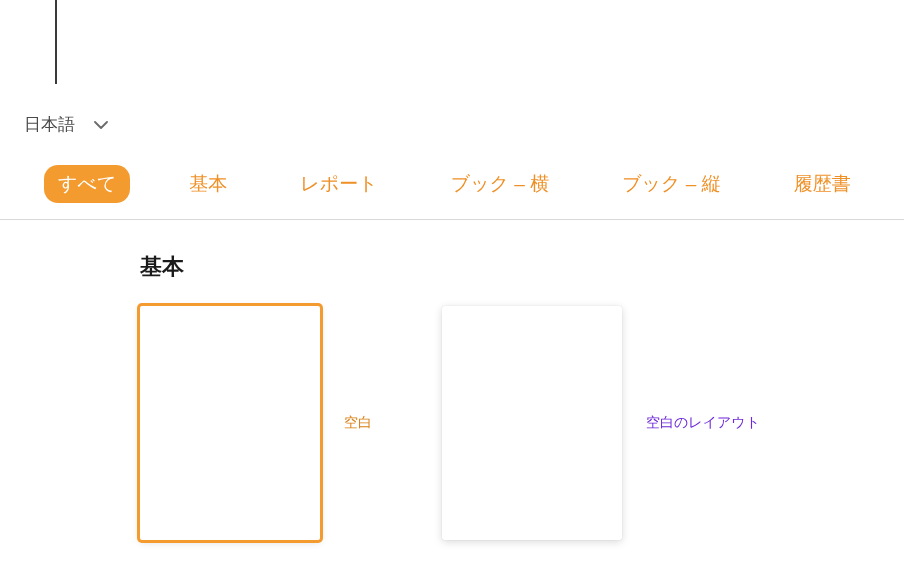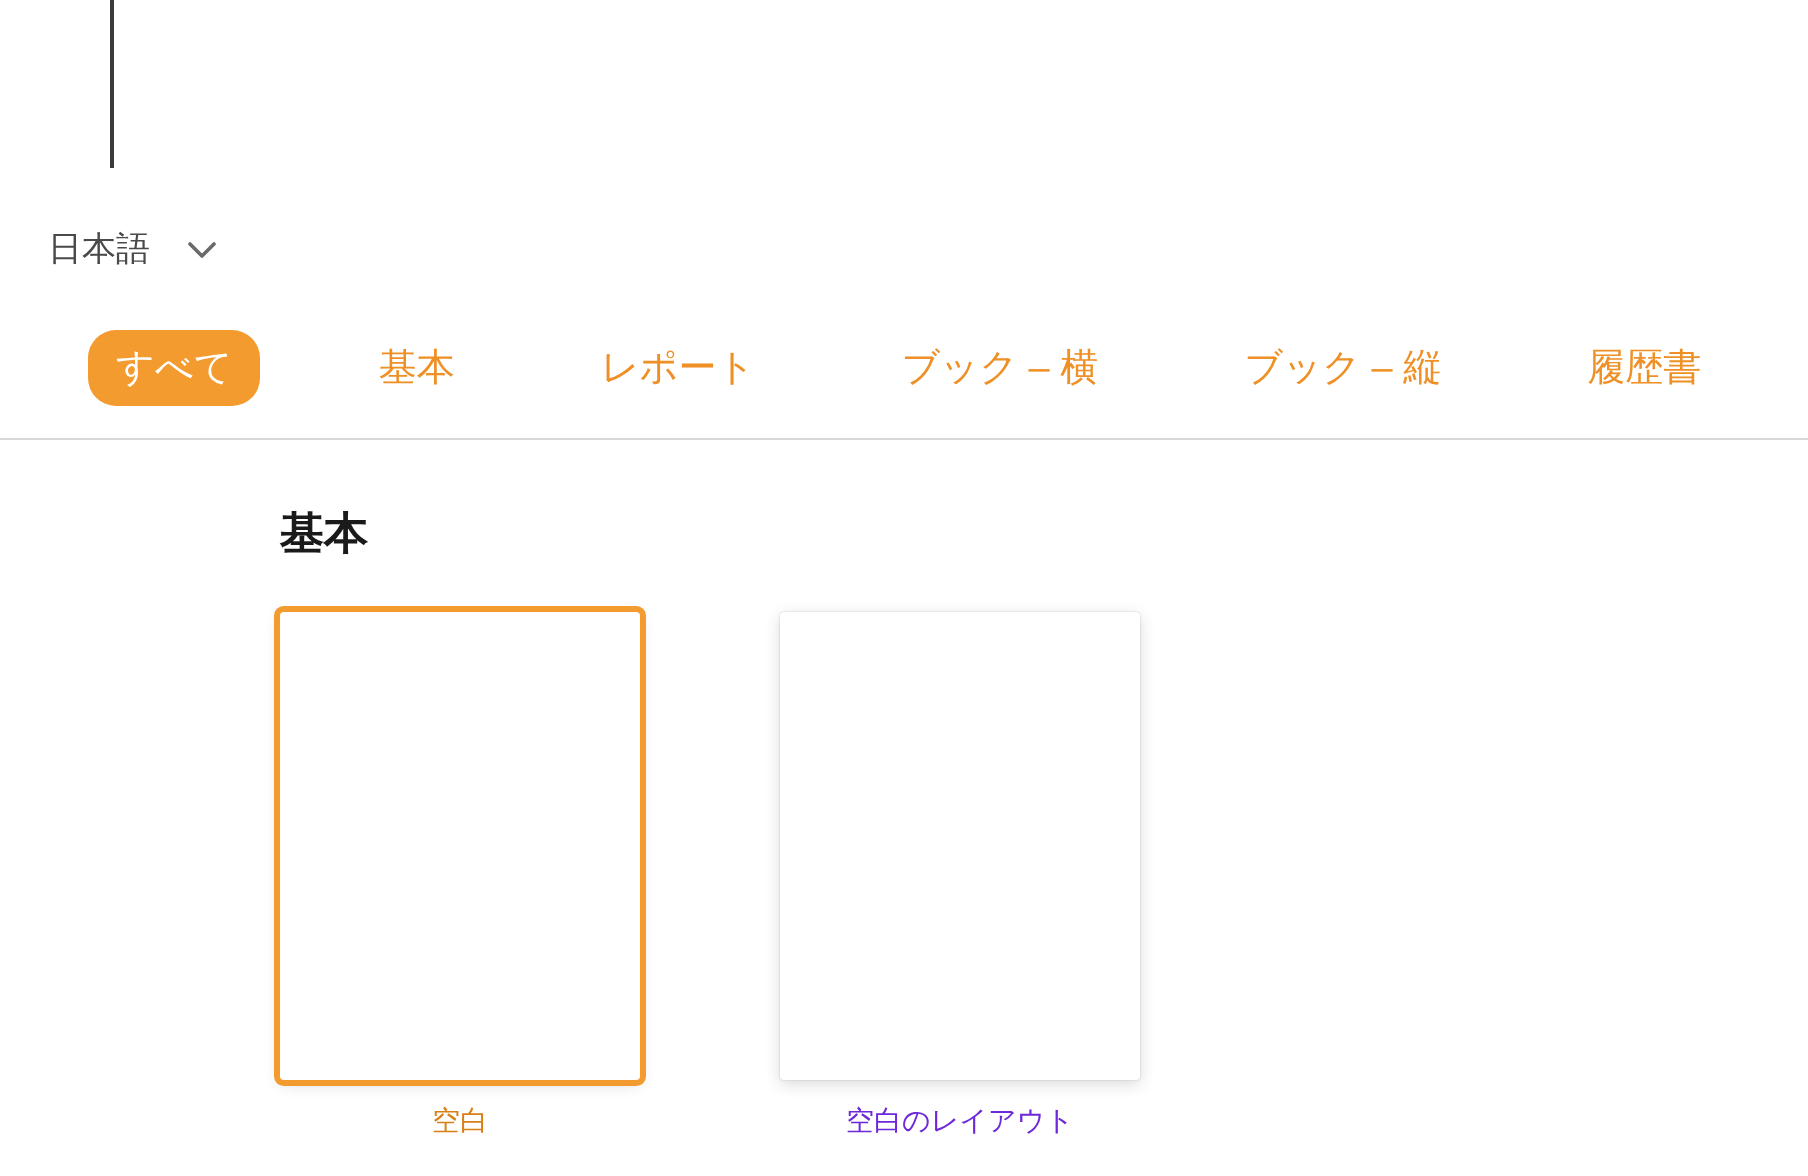--- a/index.html
+++ b/index.html
@@ -82,23 +82,23 @@
       color: #1a1a1a;
       margin-bottom: 24px;
     }
     .templates-row {
       display: flex;
       gap: 70px;
       align-items: flex-end;
     }
     .template-item {
       display: flex;
-      flex-direction: column;
+      flex-direction: row;
       align-items: center;
-      gap: 12px;
+      gap: 24px;
       cursor: pointer;
     }
     .template-thumb {
       background: #fff;
       box-shadow: 0 2px 8px rgba(0,0,0,0.15), 0 0 1px rgba(0,0,0,0.2);
       border-radius: 2px;
     }
     .template-thumb.portrait {
       width: 180px;
       height: 234px;

